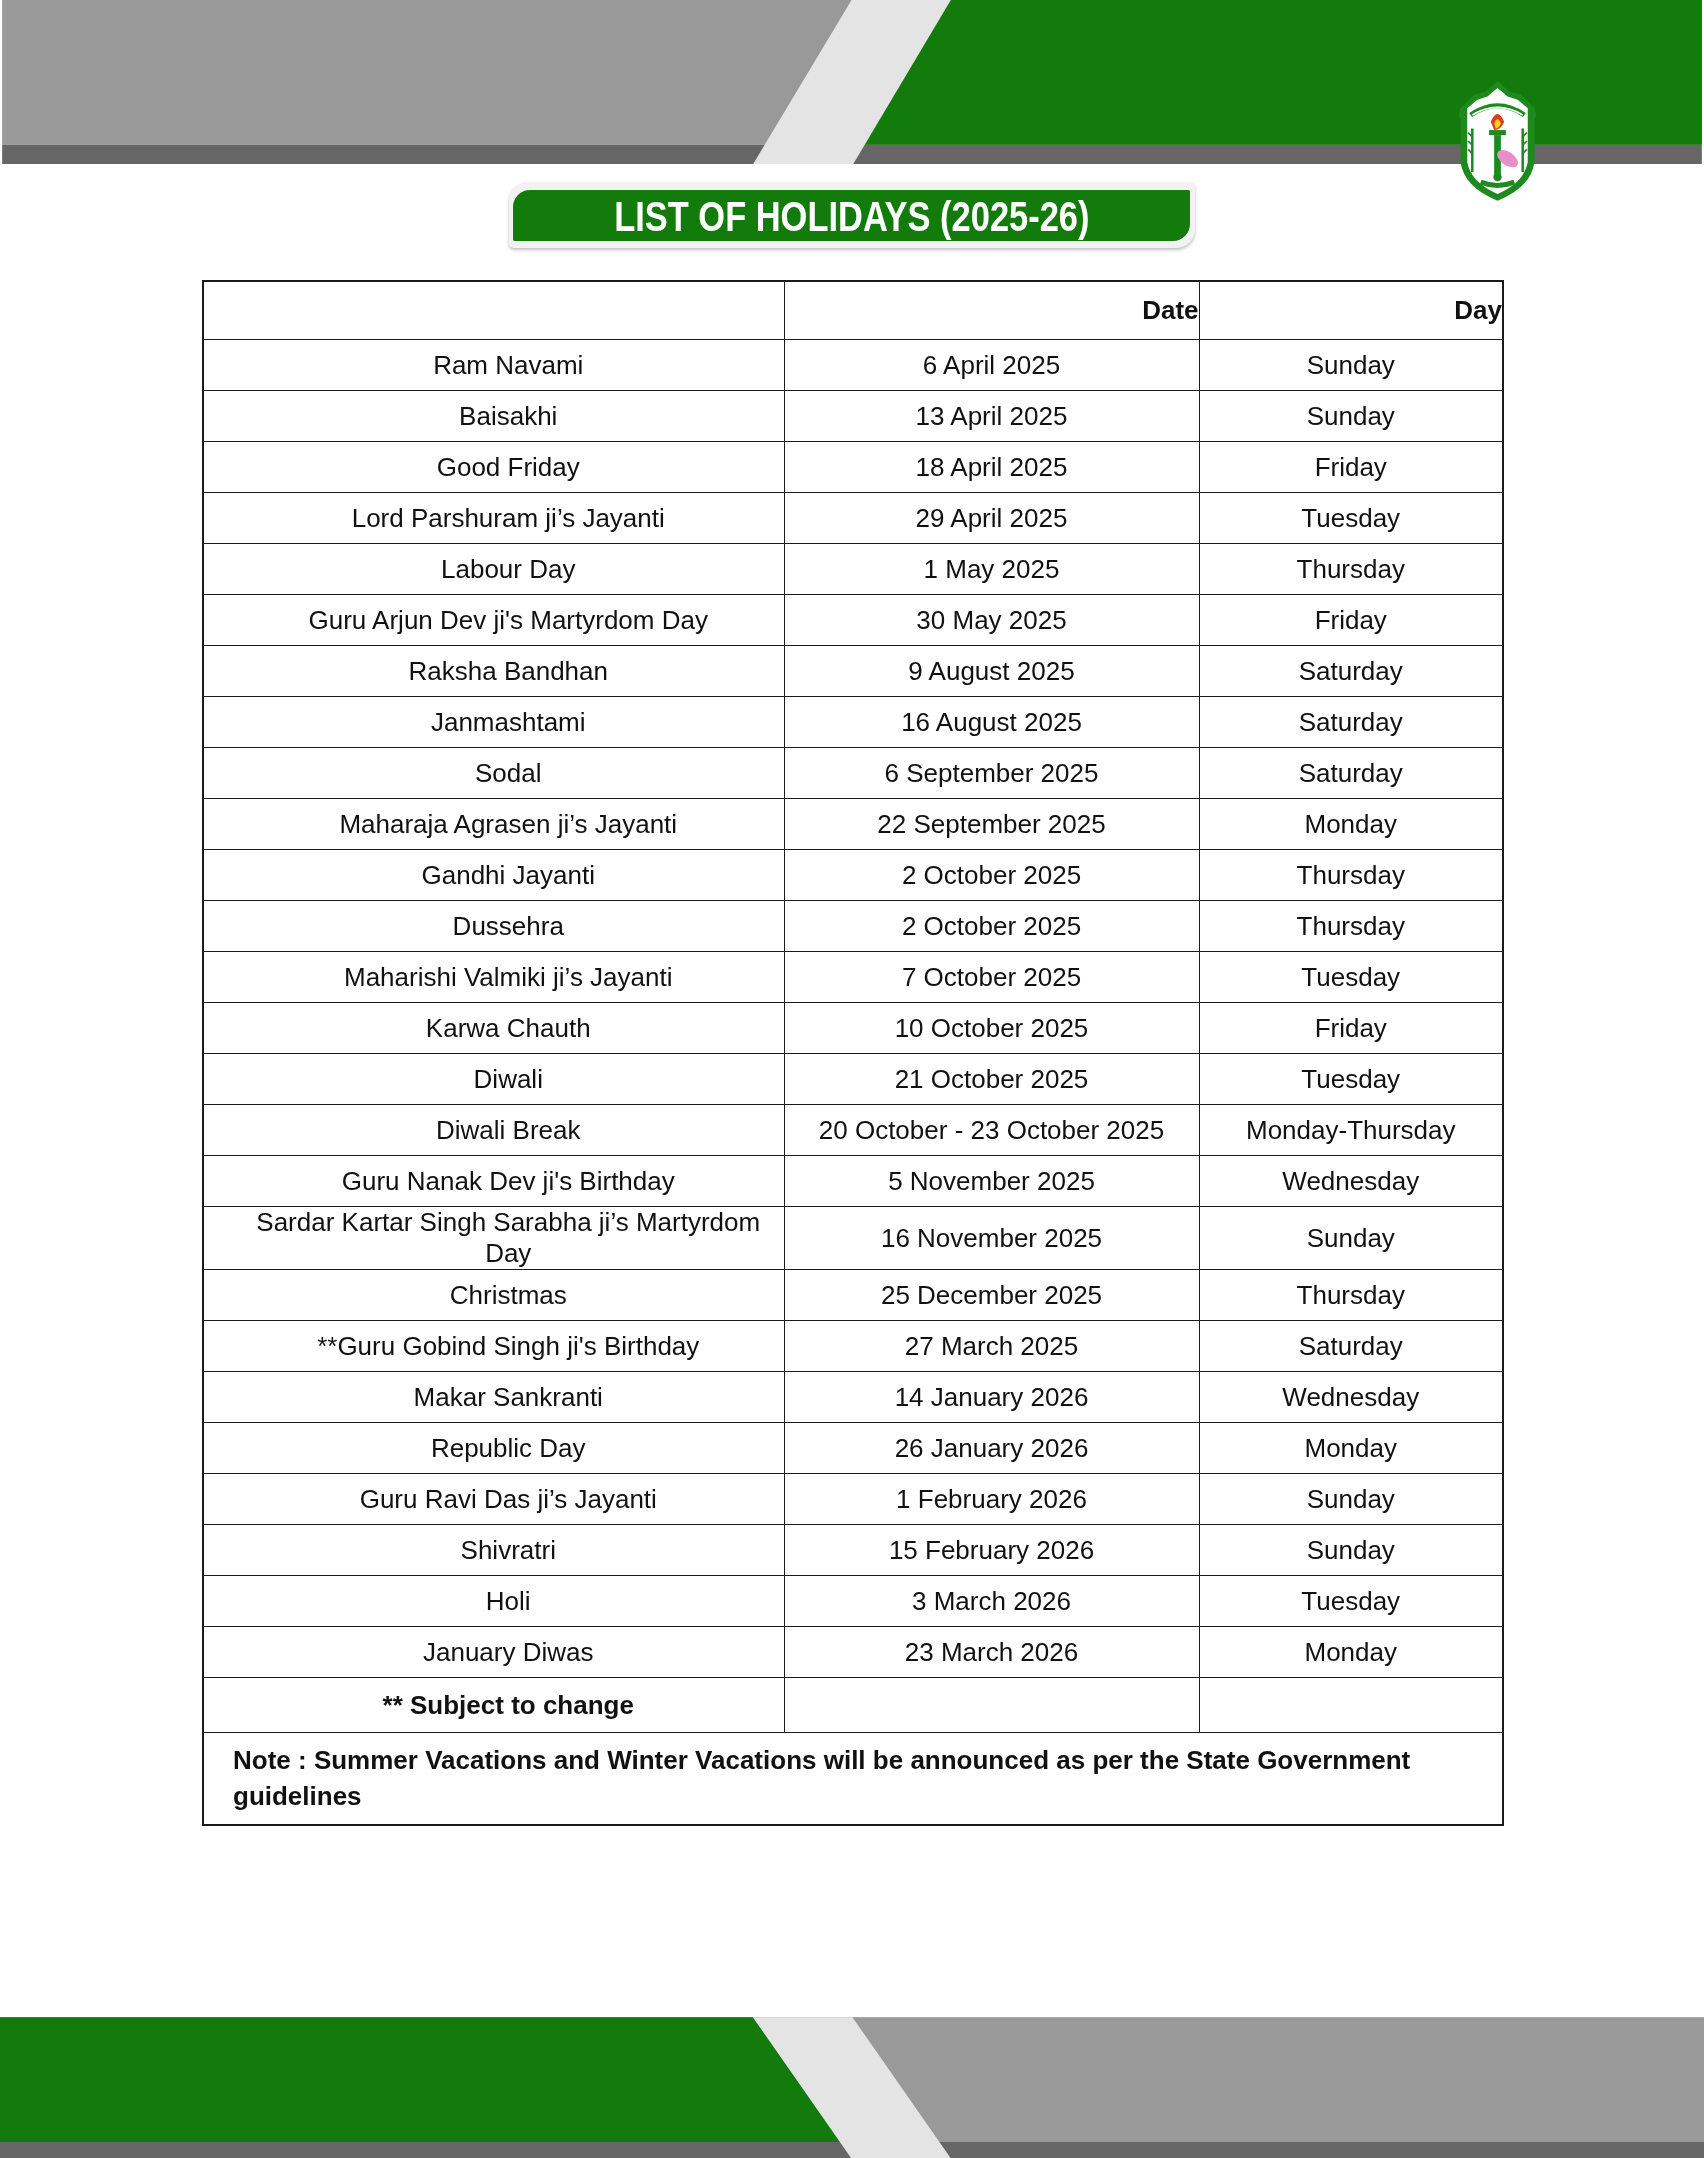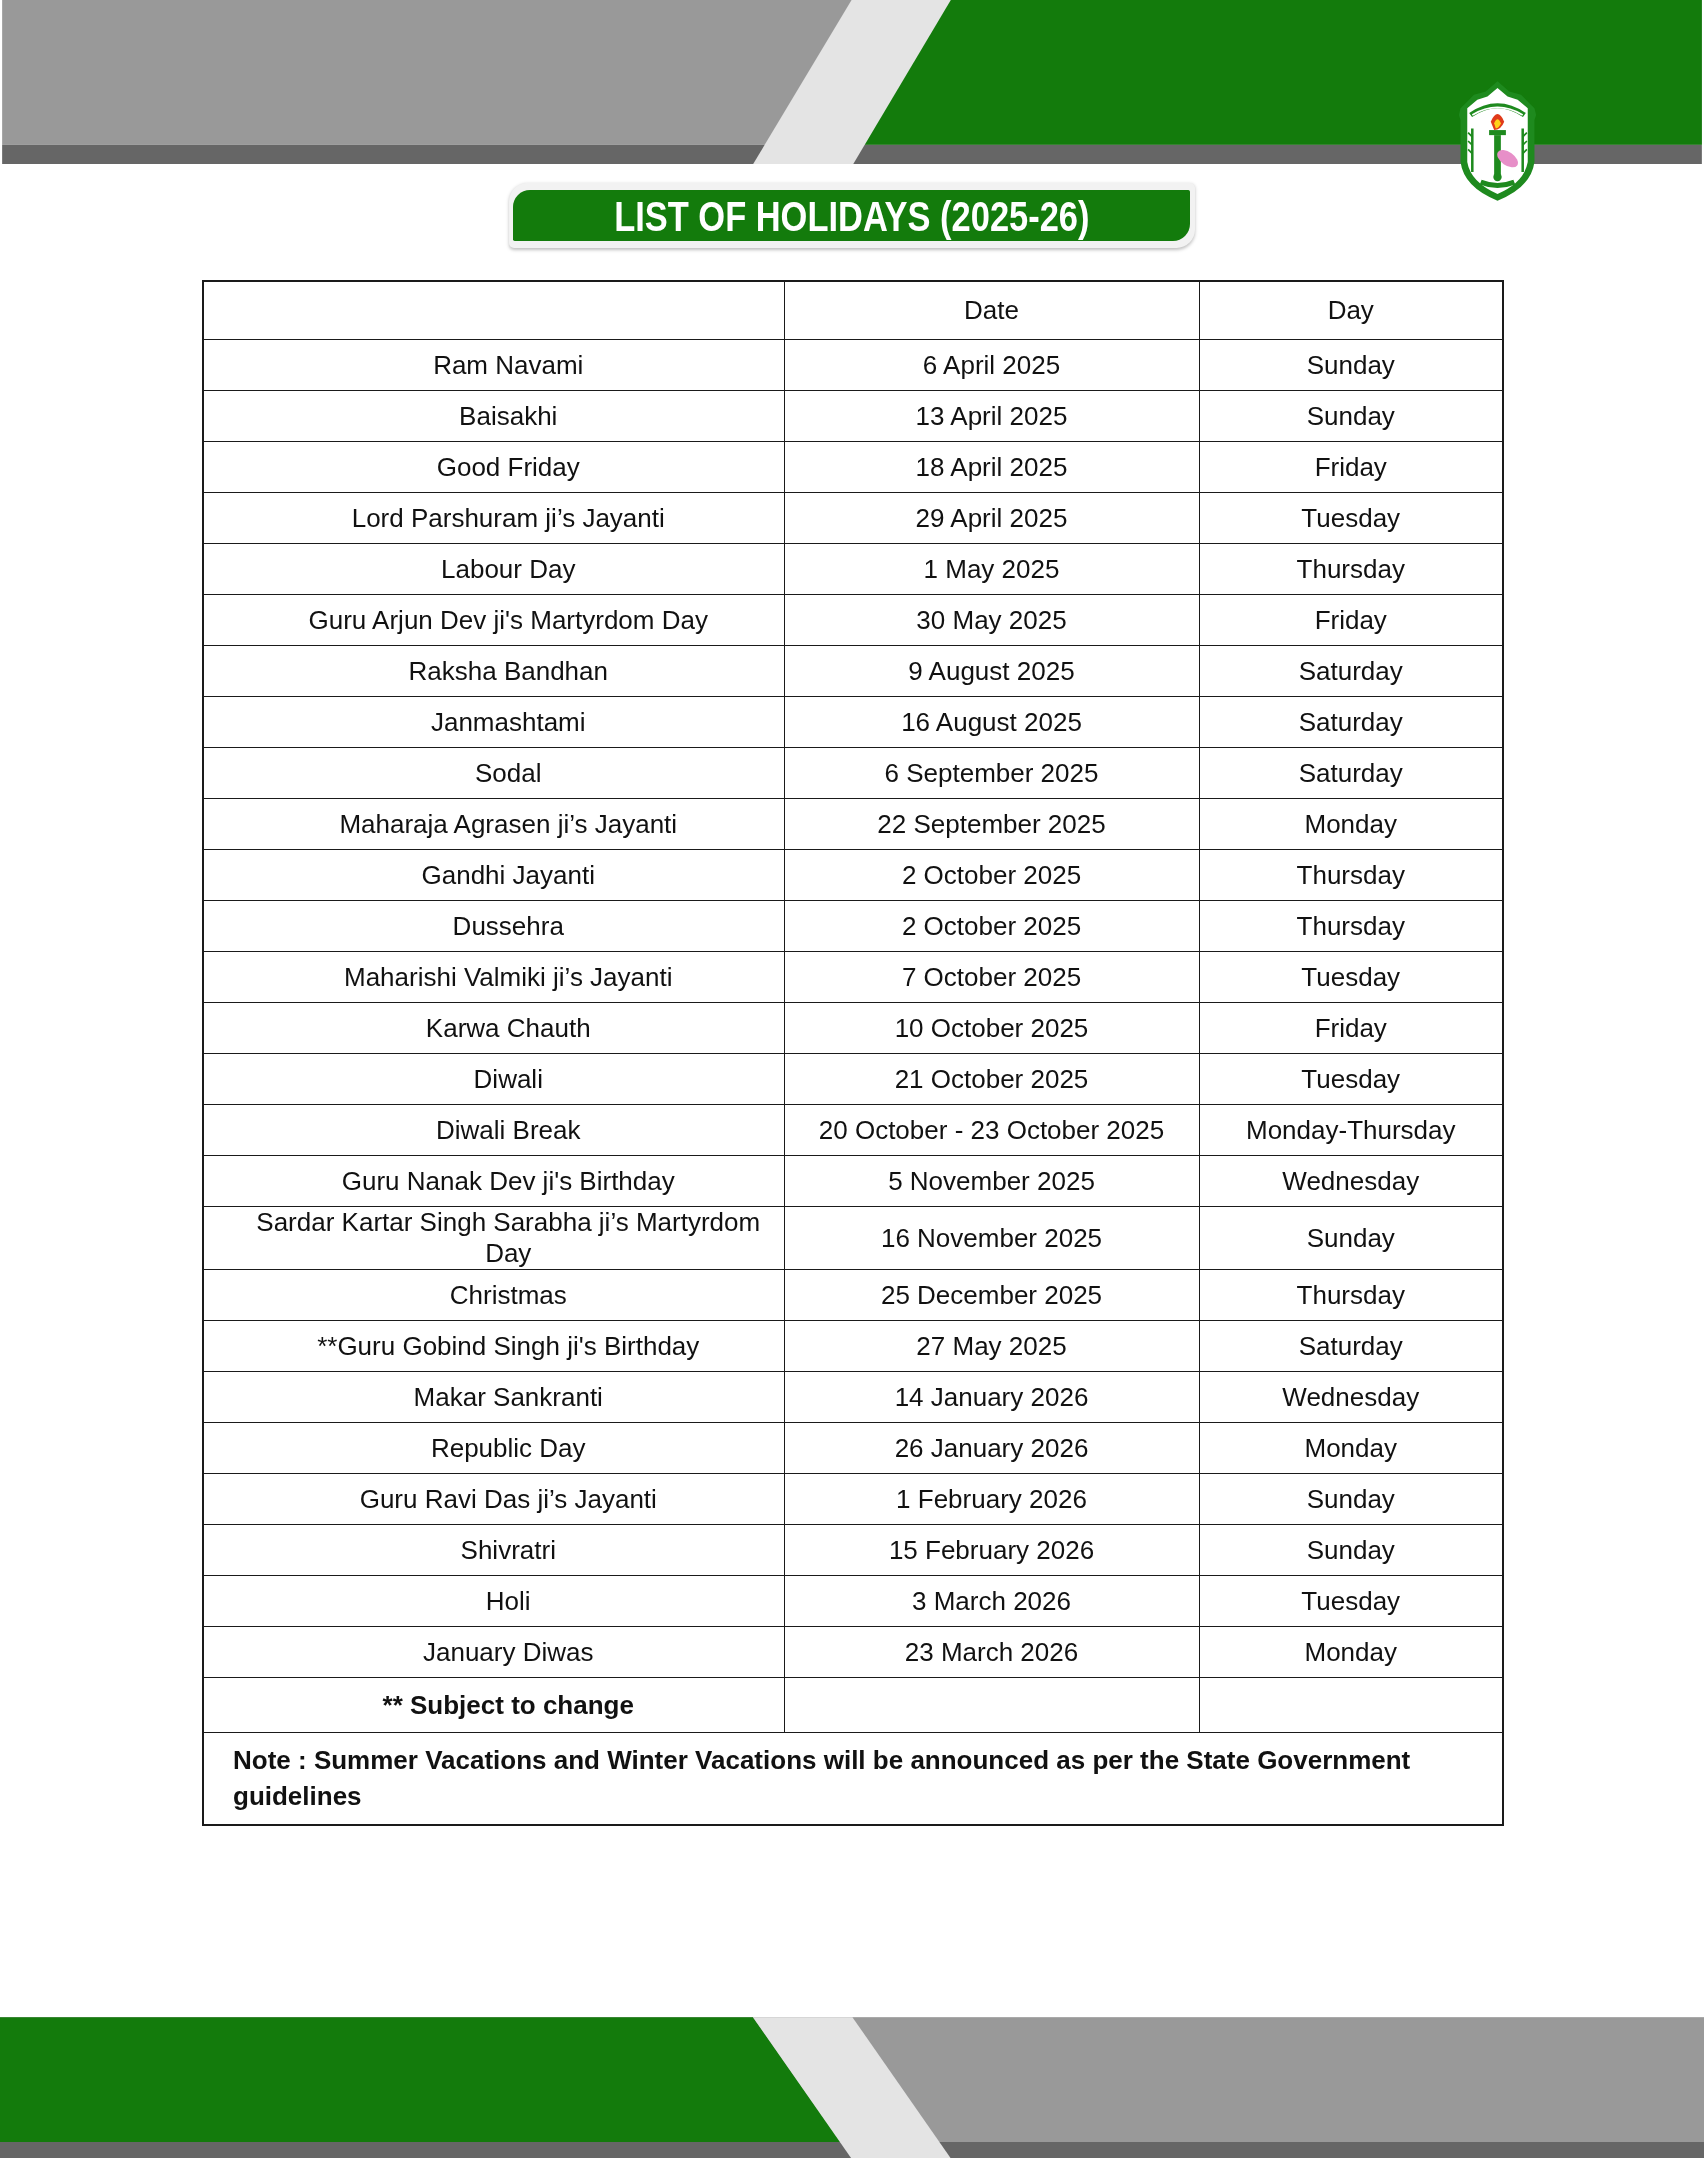--- a/index.html
+++ b/index.html
@@ -49,21 +49,21 @@
       border-collapse: collapse;
       border: 2.5px solid #1a1a1a;
       table-layout: fixed;
     }
     .holiday-table td, .holiday-table th {
       border: 1.7px solid #1a1a1a;
       font-size: 26px;
       padding: 0;
       height: 50px;
     }
-    .holiday-table th { height: 57px; font-weight: normal; text-align: center; }
+    .holiday-table th { height: 57px; font-weight: bold; text-align: right; }
     .col-name { width: 581px; }
     .col-date { width: 415px; }
     .col-day { width: 304px; }
     .cell-name { text-align: center; padding-left: 29px !important; }
     .cell-date, .cell-day { text-align: center; }
     .row-footnote td { height: 54px; font-weight: bold; }
     .row-note td {
       height: 91px; font-weight: bold; text-align: left;
       padding-left: 29px !important; padding-right: 17px !important;
       line-height: 1.35;
@@ -210,21 +210,21 @@
         <td class="cell-date">16 November 2025</td>
         <td class="cell-day">Sunday</td>
       </tr>
       <tr>
         <td class="cell-name">Christmas</td>
         <td class="cell-date">25 December 2025</td>
         <td class="cell-day">Thursday</td>
       </tr>
       <tr>
         <td class="cell-name">**Guru Gobind Singh ji's Birthday</td>
-        <td class="cell-date">27 May 2025</td>
+        <td class="cell-date">27 March 2025</td>
         <td class="cell-day">Saturday</td>
       </tr>
       <tr>
         <td class="cell-name">Makar Sankranti</td>
         <td class="cell-date">14 January 2026</td>
         <td class="cell-day">Wednesday</td>
       </tr>
       <tr>
         <td class="cell-name">Republic Day</td>
         <td class="cell-date">26 January 2026</td>

